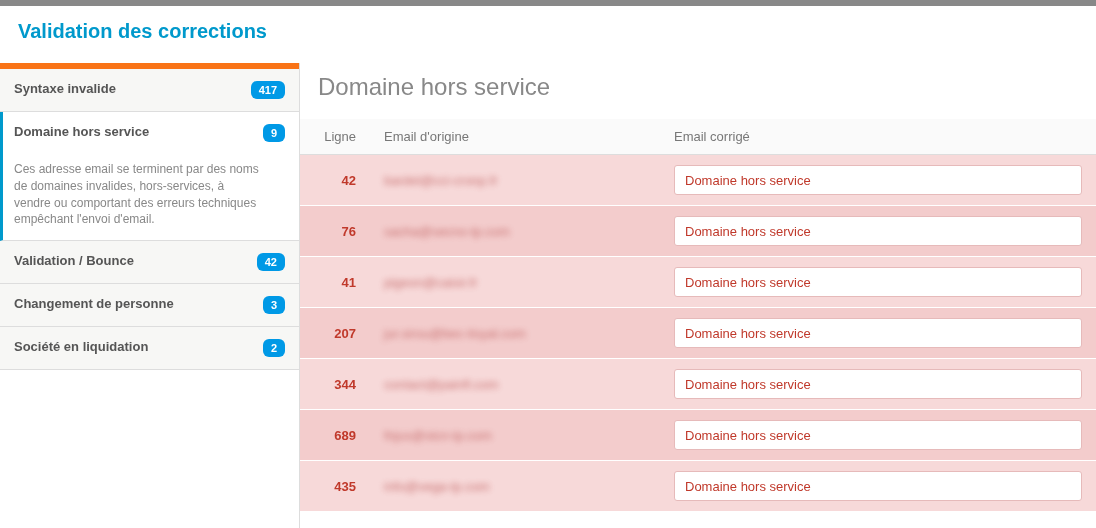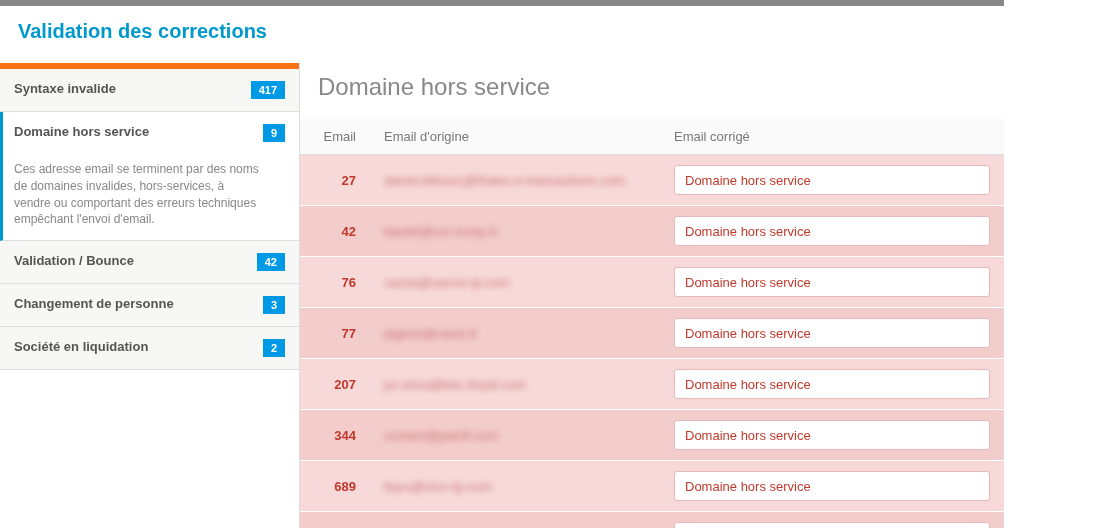--- a/index.html
+++ b/index.html
@@ -1,27 +1,27 @@
 <!DOCTYPE html>
 <html><head>
 <meta charset="utf-8">
 <style>
 * { box-sizing: border-box; margin: 0; padding: 0; }
 body { font-family: Arial, Helvetica, sans-serif; font-size: 13px; color: #333; background: #fff; }
-.container { width: 1004px; height: 528px; border-top: 6px solid #888; background: #fff; display: flex; flex-direction: column; }
+.container { width: 1096px; height: 528px; border-top: 6px solid #888; background: #fff; display: flex; flex-direction: column; }
 .page-title { color: #0099cc; font-size: 20px; font-weight: bold; padding: 14px 18px 20px; }
 .content { display: flex; flex: 1; overflow: hidden; }
 .sidebar { width: 300px; border-right: 1px solid #ddd; }
 .side-item { border-bottom: 1px solid #ddd; border-top: 1px solid #ddd; padding: 12px 14px; cursor: pointer; display: flex; justify-content: space-between; align-items: flex-start; background: #f7f7f5; }
 .side-item:first-child { border-top: 6px solid #f97316; }
 .side-item + .side-item { border-top: none; }
 .side-item.active { background: #fff; border-left: 3px solid #0099cc; padding-left: 11px; }
 .side-label { font-weight: bold; color: #555; }
 .side-desc { color: #888; font-size: 12px; line-height: 1.4; margin-top: 22px; }
-.badge { background: #0099e6; color: #fff; border-radius: 0; font-size: 11px; font-weight: bold; padding: 2px 8px; min-width: 20px; text-align: center; line-height: 14px; }
+.badge { background: #0099e6; color: #fff; border-radius: 6px; font-size: 11px; font-weight: bold; padding: 2px 8px; min-width: 20px; text-align: center; line-height: 14px; }
 .main { flex: 1; padding: 0 0 0 0; overflow-y: auto; }
 .main-title { color: #888; font-size: 24px; font-weight: normal; padding: 10px 18px 18px; }
 .table { width: 100%; border-collapse: collapse; }
 .table-head th { text-align: left; color: #777; font-weight: normal; font-size: 13px; padding: 10px 14px; border-bottom: 1px solid #ddd; background: #fafafa; }
 .col-line { width: 70px; text-align: right !important; }
 .col-orig { width: 290px; }
 .table tbody tr { background: #f7d9d9; }
 .table tbody tr:nth-child(even) { background: #f3cccc; }
 .table td { padding: 10px 14px; border-top: 1px solid #fff; vertical-align: middle; }
 .td-line { color: #c0392b; font-weight: bold; text-align: right; }
@@ -60,43 +60,38 @@
       <span class="side-label">Société en liquidation</span>
       <span class="badge">2</span>
     </div>
   </div>
 
   <div class="main">
     <div class="main-title">Domaine hors service</div>
     <table class="table">
       <thead>
         <tr class="table-head">
-          <th class="col-line">Email</th>
+          <th class="col-line">Ligne</th>
           <th class="col-orig">Email d'origine</th>
           <th>Email corrigé</th>
         </tr>
       </thead>
       <tbody id="rows-body">
-            <tr>
-              <td class="td-line">27</td>
-              <td class="td-orig">daniel.billours@thales-e-transactions.com</td>
-              <td><input class="corr-input" value="Domaine hors service" style=""></td>
-            </tr>
             <tr>
               <td class="td-line">42</td>
               <td class="td-orig">bardel@cci-cronp.fr</td>
               <td><input class="corr-input" value="Domaine hors service" style=""></td>
             </tr>
             <tr>
               <td class="td-line">76</td>
               <td class="td-orig">sacha@secno-tp.com</td>
               <td><input class="corr-input" value="Domaine hors service" style=""></td>
             </tr>
             <tr>
-              <td class="td-line">77</td>
+              <td class="td-line">41</td>
               <td class="td-orig">pigeon@caisir.fr</td>
               <td><input class="corr-input" value="Domaine hors service" style=""></td>
             </tr>
             <tr>
               <td class="td-line">207</td>
               <td class="td-orig">jur.sirou@bec-tisyal.com</td>
               <td><input class="corr-input" value="Domaine hors service" style=""></td>
             </tr>
             <tr>
               <td class="td-line">344</td>

